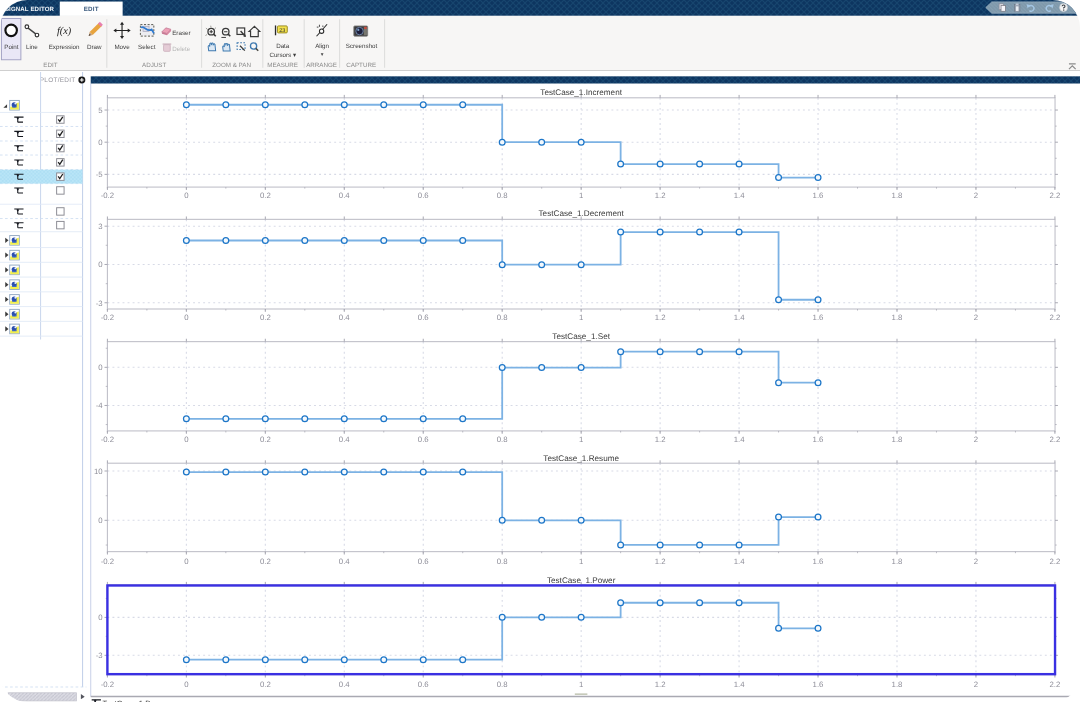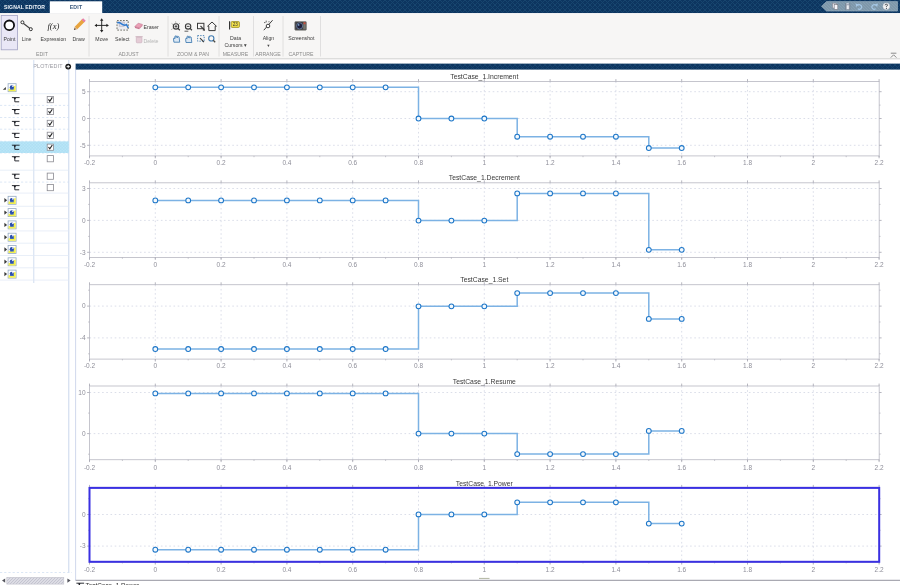--- a/index.html
+++ b/index.html
@@ -1,16 +1,16 @@
 <!DOCTYPE html>
 <html><head><meta charset="utf-8">
 <style>
 html,body{margin:0;padding:0;background:#fff;}
 #app{position:relative;width:900px;height:585px;overflow:hidden;
- font-family:"Liberation Sans",sans-serif;}
+ font-family:"Liberation Sans",sans-serif;border-radius:23px;}
 </style></head><body>
 <div id="app">
 <svg width="900" height="585" viewBox="0 0 900 585" style="position:absolute;left:0;top:0" shape-rendering="auto" font-family="Liberation Sans, sans-serif">
 <defs>
  <pattern id="hatch" width="5" height="5" patternUnits="userSpaceOnUse">
    <rect width="5" height="5" fill="#0d3560"></rect>
    <path d="M-1,-1 L6,6 M6,-1 L-1,6" stroke="#17456e" stroke-width="1.0"></path>
  </pattern>
  <pattern id="selrow" width="3" height="3" patternUnits="userSpaceOnUse">
    <rect width="3" height="3" fill="#aedff4"></rect>

